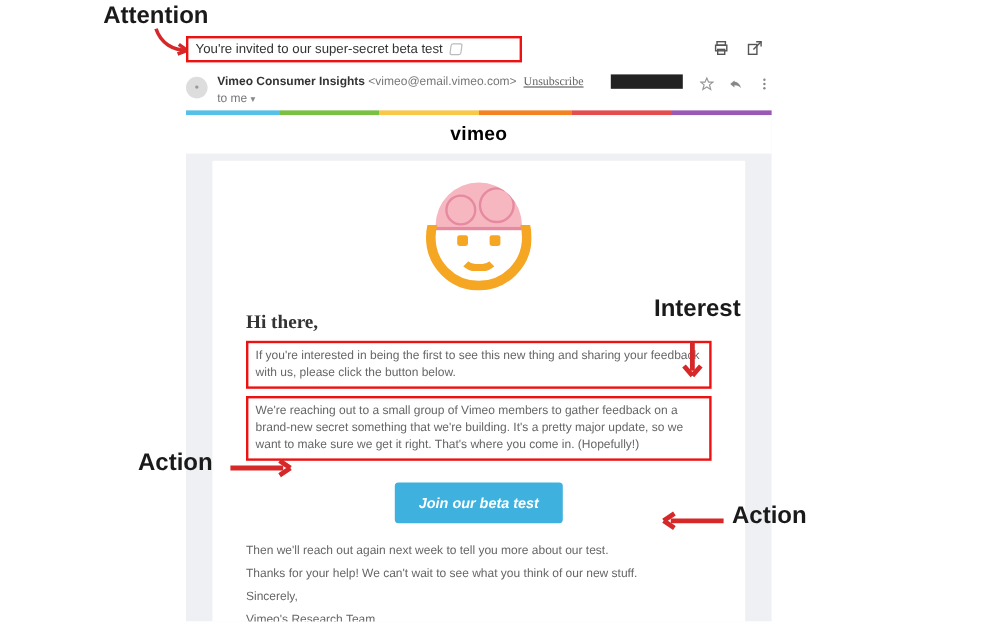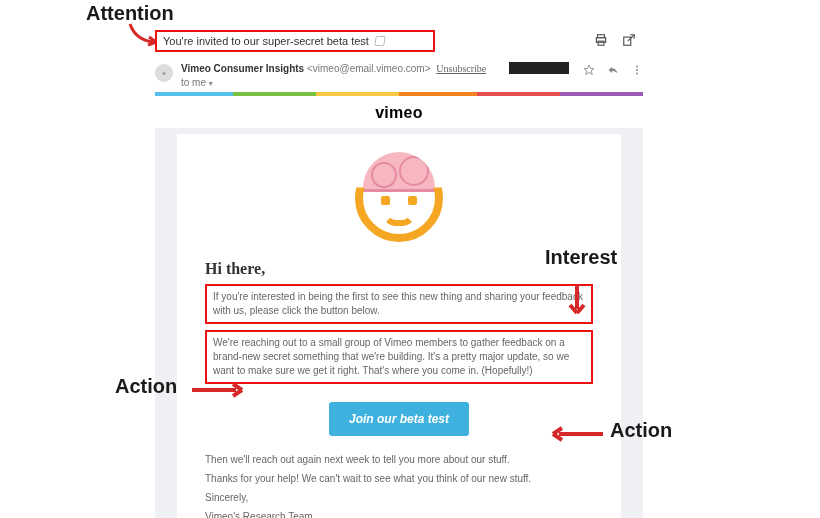--- a/index.html
+++ b/index.html
@@ -262,21 +262,21 @@
           <div class="mouth"></div>
         </div>
       </div>
       <div class="greeting">Hi there,</div>
       <div class="para-box">If you're interested in being the first to see this new thing and sharing your feedback with us, please click the button below.</div>
       <div class="para-box">We're reaching out to a small group of Vimeo members to gather feedback on a brand-new secret something that we're building. It's a pretty major update, so we want to make sure we get it right. That's where you come in. (Hopefully!)</div>
       <div class="cta-row">
         <span class="cta">Join our beta test</span>
       </div>
       <div class="after-text">
-        <p>Then we'll reach out again next week to tell you more about our stuff.</p>
+        <p>Then we'll reach out again next week to tell you more about our test.</p>
         <p>Thanks for your help! We can't wait to see what you think of our new stuff.</p>
         <p>Sincerely,</p>
         <p>Vimeo's Research Team</p>
       </div>
     </div>
   </div>
 
   <div class="anno-label" style="top:246px; left:545px;">Interest</div>
   <svg class="anno-arrow" style="top:283px; left:565px;" width="24" height="34" viewBox="0 0 24 34">
     <line x1="12" y1="2" x2="12" y2="26" stroke="#d62828" stroke-width="4"></line>

